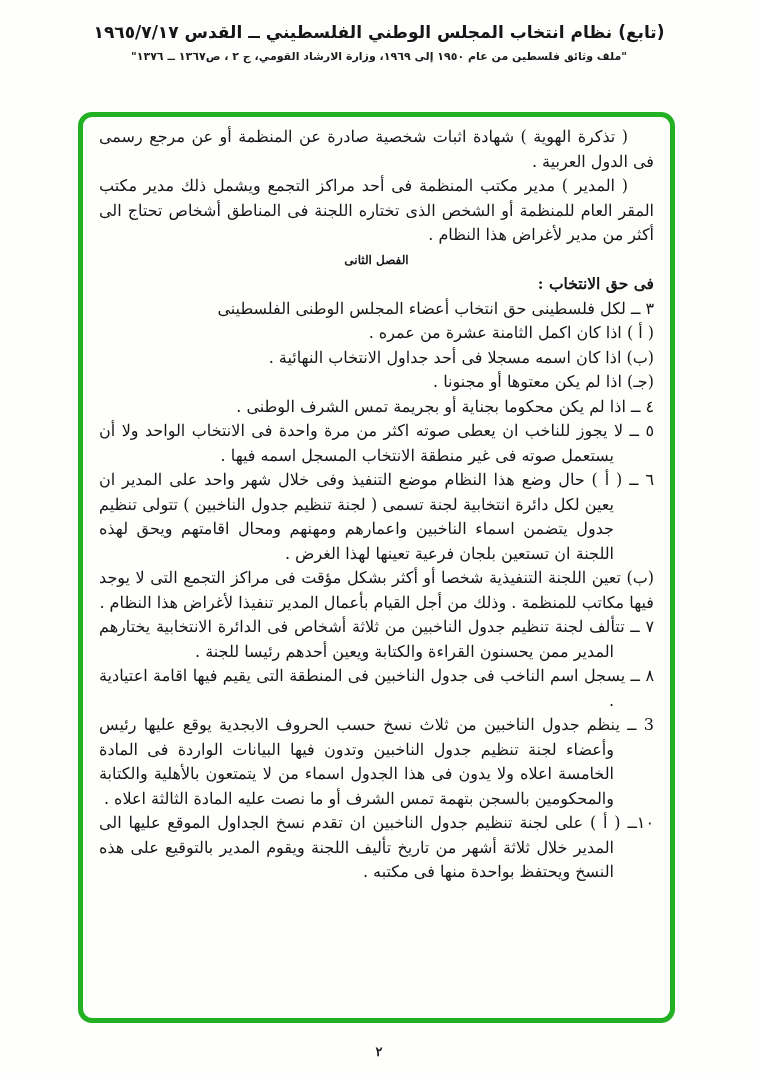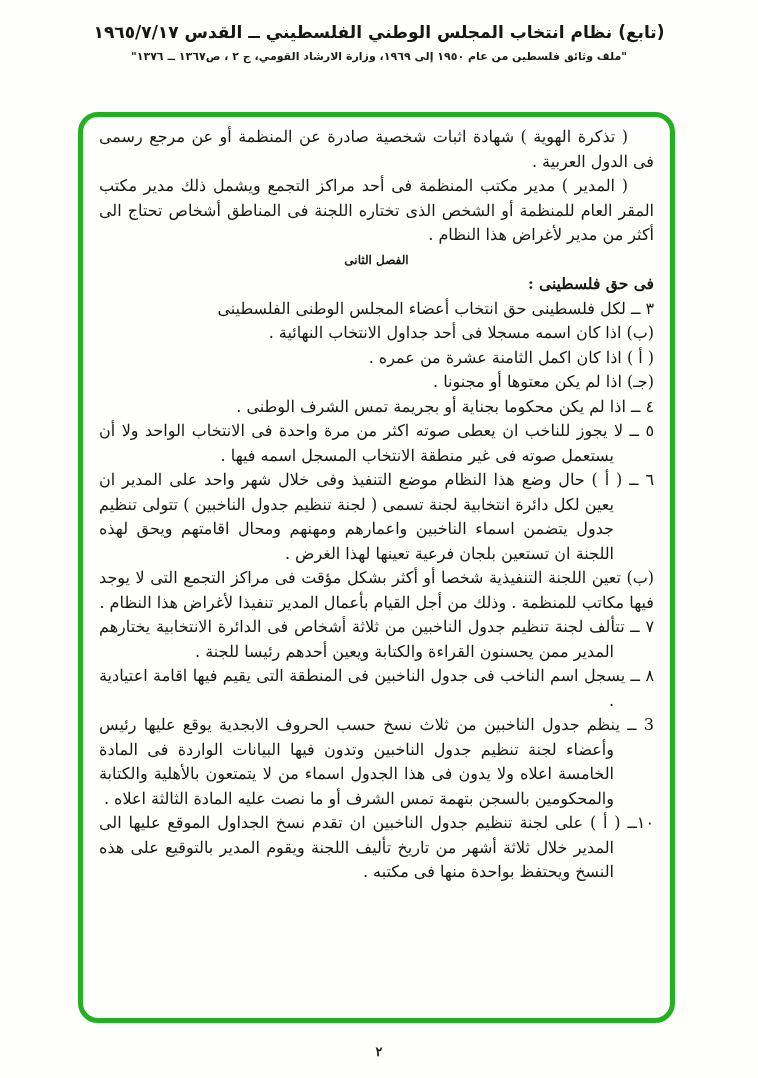--- a/index.html
+++ b/index.html
@@ -13,21 +13,21 @@
   .doc-title{
     text-align:center;font-weight:bold;font-size:17px;letter-spacing:0.2px;
     font-family:"DejaVu Sans","Liberation Sans",sans-serif;
   }
   .doc-source{
     text-align:center;font-weight:bold;font-size:11px;margin-top:8px;color:#1c1c1c;
     font-family:"DejaVu Sans","Liberation Sans",sans-serif;
   }
   .frame{
     position:absolute;left:78px;top:112px;width:597px;height:911px;
-    box-sizing:border-box;border:5px solid #22b122;border-radius:20px;
+    box-sizing:border-box;border:5px solid #22b122;border-radius:14px;
     padding:8px 16px 4px 16px;direction:rtl;overflow:hidden;background:transparent;
   }
   .frame p,.frame h2,.frame h3{margin:0;}
   .bodytext{font-size:16px;line-height:24.5px;text-align:justify;}
   .def{margin:6px 0 10px 0;text-indent:26px;}
   .chapter{
     text-align:center;font-weight:bold;font-size:12px;margin:24px 0 26px 0;
   }
   .section{
     text-align:right;font-weight:bold;font-size:15.5px;margin:0 0 10px 0;
@@ -50,26 +50,26 @@
     <div class="doc-title">(تابع) نظام انتخاب المجلس الوطني الفلسطيني ــ القدس ١٩٦٥/٧/١٧</div>
     <div class="doc-source">"ملف وثائق فلسطين من عام ١٩٥٠ إلى ١٩٦٩، وزارة الارشاد القومي، ج ٢ ، ص١٣٦٧ ــ ١٣٧٦"</div>
   </header>
 
   <main class="frame bodytext" style="border-color: rgb(34, 177, 34);">
 
     <p class="def">( تذكرة الهوية ) شهادة اثبات شخصية صادرة عن المنظمة أو عن مرجع رسمى فى الدول العربية .</p>
     <p class="def">( المدير ) مدير مكتب المنظمة فى أحد مراكز التجمع ويشمل ذلك مدير مكتب المقر العام للمنظمة أو الشخص الذى تختاره اللجنة فى المناطق أشخاص تحتاج الى أكثر من مدير لأغراض هذا النظام .</p>
 
     <h2 class="chapter">الفصل الثانى</h2>
-    <h3 class="section">فى حق فلسطينى :</h3>
+    <h3 class="section">فى حق الانتخاب :</h3>
 
     <div>
       <p class="item"><span class="num">٣ ــ</span> <span>لكل فلسطينى حق انتخاب أعضاء المجلس الوطنى الفلسطينى</span></p>
+      <p class="clause">( أ ) اذا كان اكمل الثامنة عشرة من عمره .</p>
       <p class="clause">(ب) اذا كان اسمه مسجلا فى أحد جداول الانتخاب النهائية .</p>
-      <p class="clause">( أ ) اذا كان اكمل الثامنة عشرة من عمره .</p>
       <p class="clause">(جـ) اذا لم يكن معتوها أو مجنونا .</p>
     </div>
 
     <p class="item"><span class="num">٤ ــ</span> <span>اذا لم يكن محكوما بجناية أو بجريمة تمس الشرف الوطنى .</span></p>
 
     <p class="item"><span class="num">٥ ــ</span> <span>لا يجوز للناخب ان يعطى صوته اكثر من مرة واحدة فى الانتخاب الواحد ولا أن يستعمل صوته فى غير منطقة الانتخاب المسجل اسمه فيها .</span></p>
 
     <div>
       <p class="item"><span class="num">٦ ــ</span> <span>( أ ) حال وضع هذا النظام موضع التنفيذ وفى خلال شهر واحد على المدير ان يعين لكل دائرة انتخابية لجنة تسمى ( لجنة تنظيم جدول الناخبين ) تتولى تنظيم جدول يتضمن اسماء الناخبين واعمارهم ومهنهم ومحال اقامتهم ويحق لهذه اللجنة ان تستعين بلجان فرعية تعينها لهذا الغرض .</span></p>
       <p class="clause-wrap">(ب) تعين اللجنة التنفيذية شخصا أو أكثر بشكل مؤقت فى مراكز التجمع التى لا يوجد فيها مكاتب للمنظمة . وذلك من أجل القيام بأعمال المدير تنفيذا لأغراض هذا النظام .</p>

